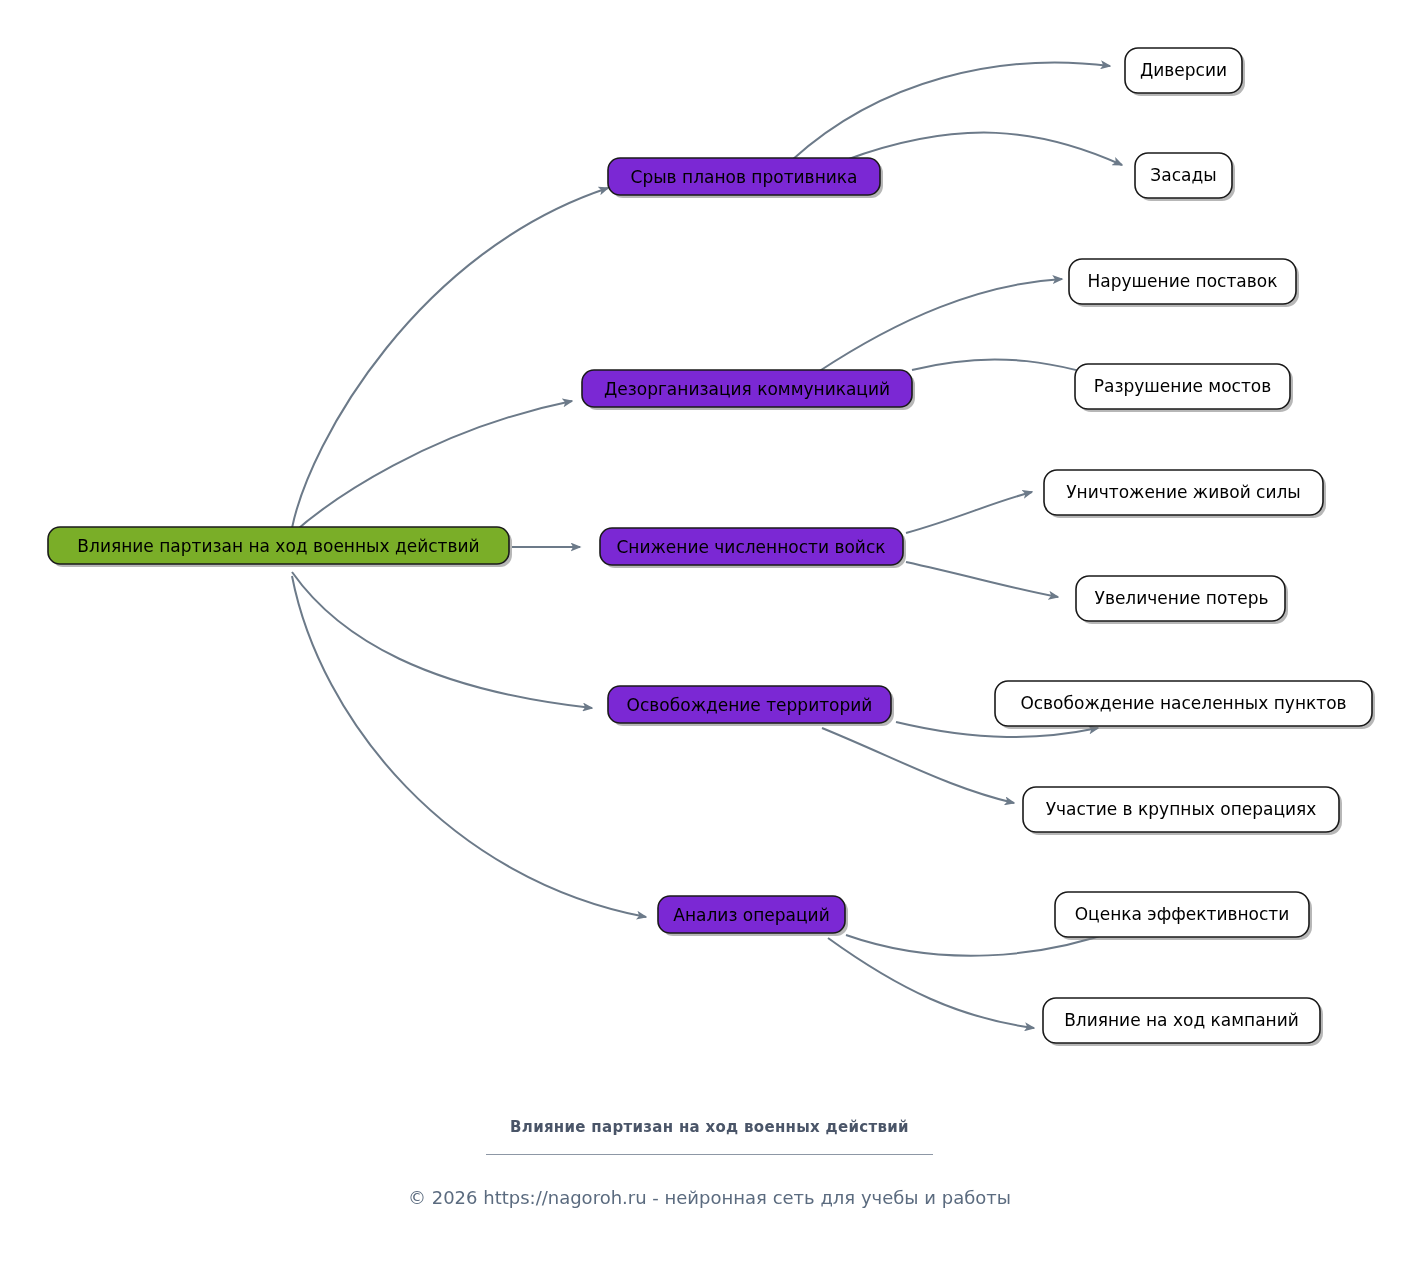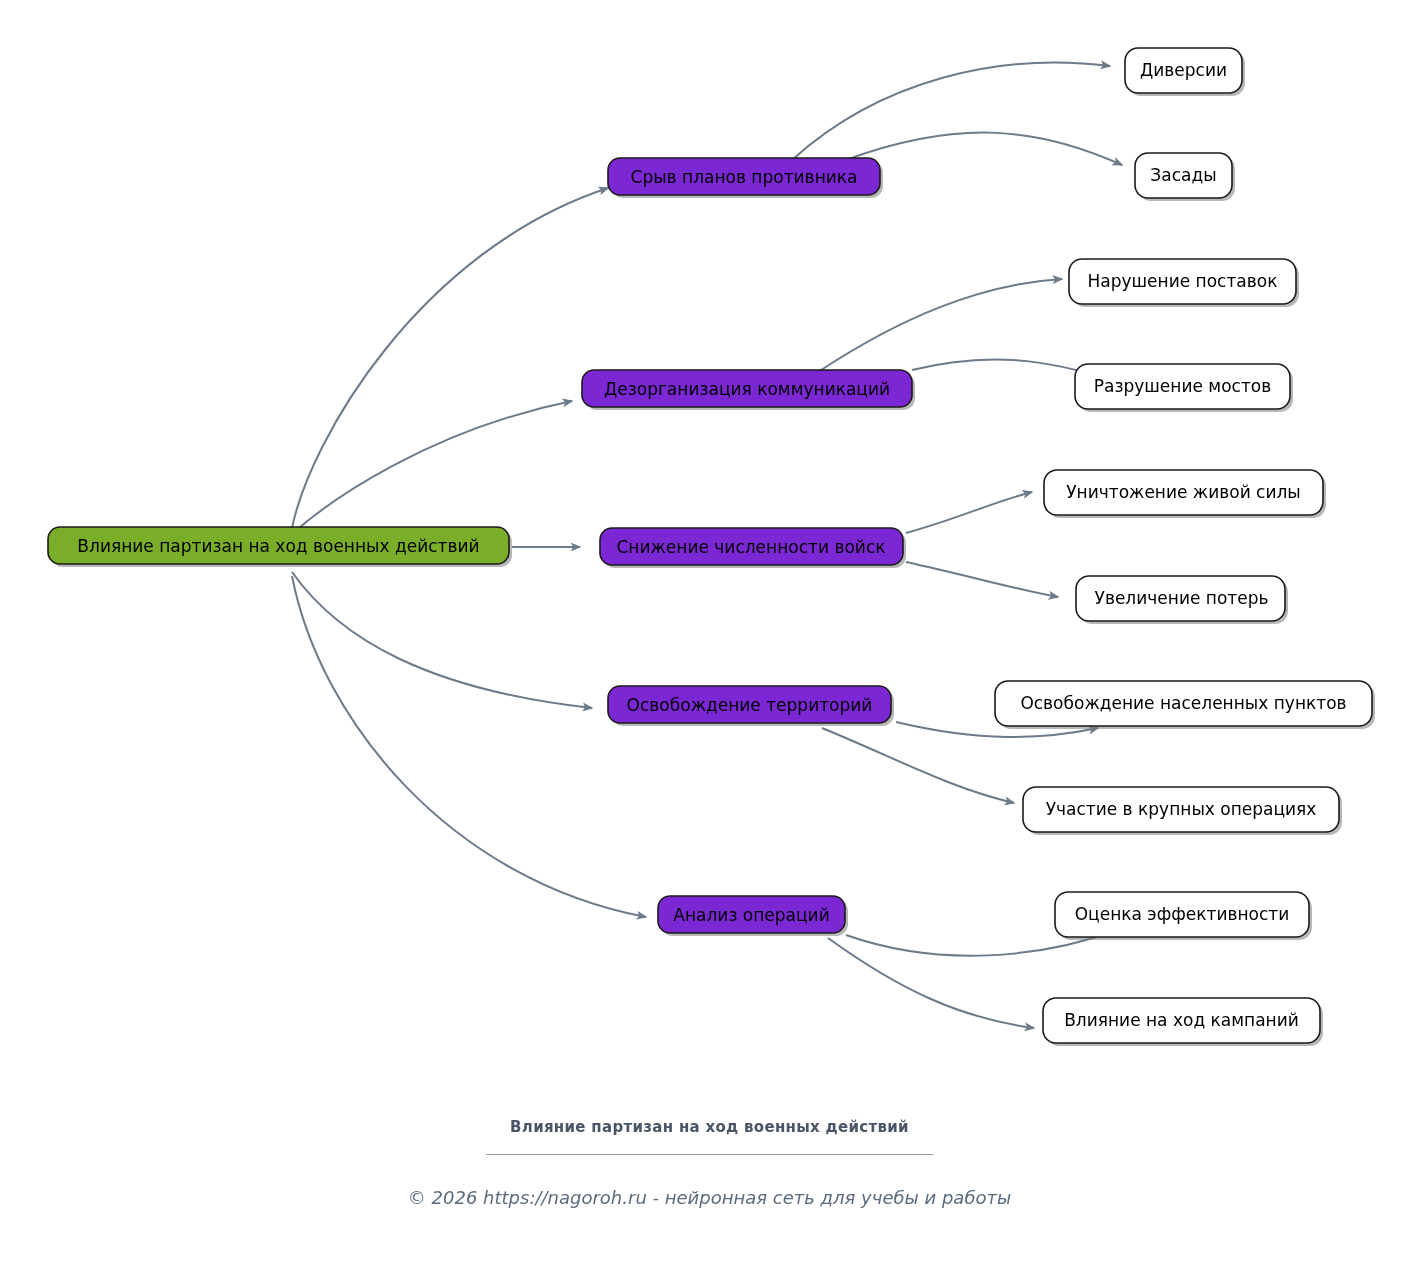--- a/index.html
+++ b/index.html
@@ -75,21 +75,20 @@
     height: 0;
     border: none;
     border-top: 1px solid #8d97a5;
     margin: 18px auto 0 auto;
   }
   .footer-credit {
     font-family: "DejaVu Sans", "Liberation Sans", sans-serif;
     font-size: 18px;
     color: #5b6b7f;
     margin: 32px 0 0 0;
-    font-style: italic;
   }
 </style>
 </head>
 <body>
 
 <svg id="mindmap-svg" width="1419" height="1283" viewBox="0 0 1419 1283" xmlns="http://www.w3.org/2000/svg">
   <defs>
     <marker id="arrowhead" markerWidth="11" markerHeight="9" refX="9.5" refY="4.5" orient="auto" markerUnits="userSpaceOnUse">
       <path d="M0,0 L11,4.5 L0,9 L2.6,4.5 Z" fill="#6c7a89"></path>
     </marker>

